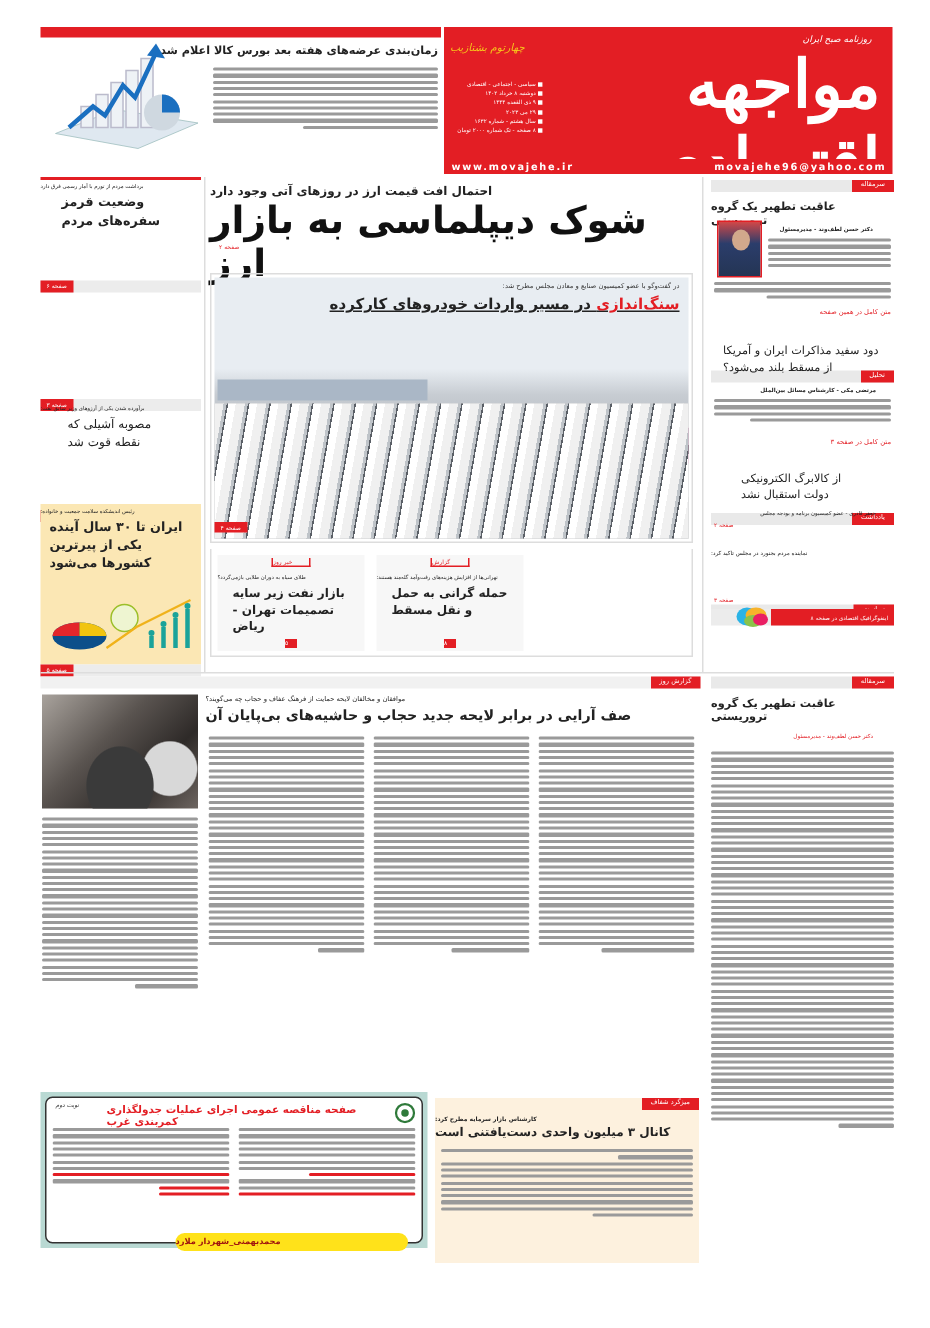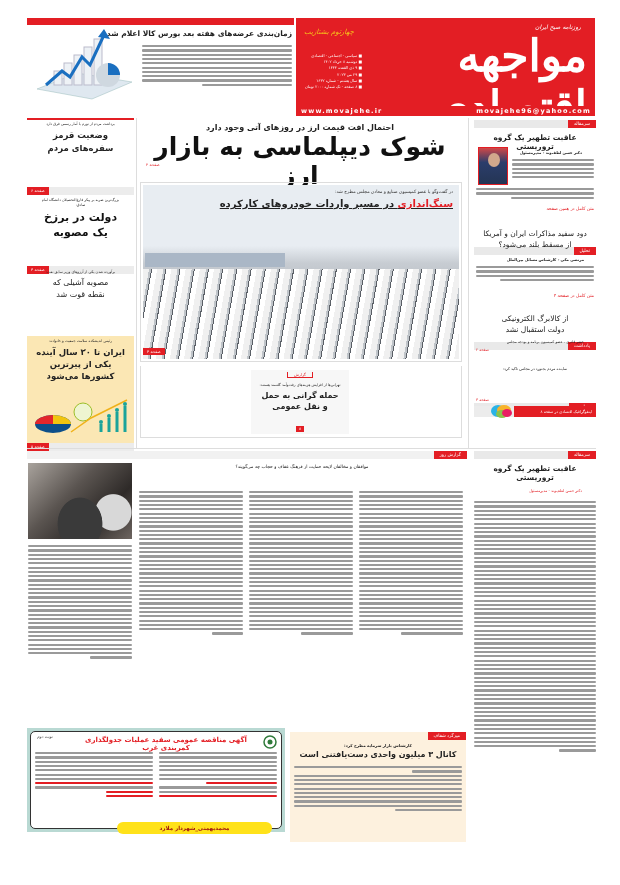--- a/index.html
+++ b/index.html
@@ -1,19 +1,19 @@
 <!DOCTYPE html>
 <html><head>
 <meta charset="utf-8">
 <style>
   * { box-sizing: border-box; margin: 0; padding: 0; }
   body { width: 620px; height: 885px; background: #fff; font-family: "DejaVu Sans", sans-serif; color: #222; overflow: hidden; position: relative; }
   .abs { position: absolute; }
   .rtl { direction: rtl; text-align: right; }
-  .center { text-align: center; }
+  .center { text-align: left; }
   .red { color: #e31e24; }
   .body-text { font-size: 3.6px; line-height: 6.4px; color: #555; direction: rtl; text-align: justify; overflow: hidden; }
   .body-text span { display: block; height: 2.2px; margin: 2.1px 0; background: #9a9a9a; border-radius: 1px; }
   .section-bar { height: 8px; background: #e9e9e9; position: relative; }
   .section-tag { position: absolute; right: 0; top: 0; height: 8px; background: #e31e24; color: #fff; font-size: 4.5px; line-height: 8px; padding: 0 6px; direction: rtl; }
   .page-tag { background: #e31e24; color: #fff; font-size: 4px; line-height: 7px; padding: 0 4px; display: inline-block; direction: rtl; }
   .red-link { color: #e31e24; font-size: 4.5px; direction: rtl; }
   .hd { font-weight: bold; color: #222; }
 </style>
 </head>
@@ -83,37 +83,39 @@
   <div class="abs rtl hd" style="right:8px; top:15px; font-size:10px;text-decoration:underline;">
     <span class="red">سنگ‌اندازی</span><span> در مسیر واردات خودروهای کارکرده</span>
   </div>
   <div class="abs page-tag" style="left:2px; bottom:6px;">صفحه ۴</div>
 </div>
 
 <div class="abs" style="left:140px; top:366px; width:322px; height:72px; border:1px solid #ddd; border-top:none;">
   <div class="abs" style="right:112px; top:4px; width:98px; height:64px; background:#f7f7f7;">
     <div class="abs center red" style="left:36px; width:26px; top:2px; font-size:4px; border-left:1px solid #e31e24; border-right:1px solid #e31e24; border-bottom:1px solid #e31e24;">گزارش</div>
     <div class="abs center" style="left:0; right:0; top:13px; font-size:3.6px; direction:rtl;">تهرانی‌ها از افزایش هزینه‌های رفت‌وآمد گله‌مند هستند:</div>
-    <div class="abs center hd" style="left:10px; right:10px; top:20px; font-size:8px; line-height:11px; direction:rtl;">حمله گرانی به حمل و نقل عمومی</div>
+    <div class="abs center hd" style="left:10px; right:10px; top:20px; font-size:8px; line-height:11px; direction:rtl;">حمله گرانی به حمل و نقل مسقط</div>
     <div class="abs center" style="left:45px; bottom:2px; width:8px; height:6px; background:#e31e24; color:#fff; font-size:4px; line-height:6px;">۸</div>
+  </div>
+  <div class="abs" style="right:218px; top:4px; width:98px; height:64px; background:#f7f7f7;">
+    <div class="abs center red" style="left:36px; width:26px; top:2px; font-size:4px; border-left:1px solid #e31e24; border-right:1px solid #e31e24; border-bottom:1px solid #e31e24;">خبر روز</div>
+    <div class="abs center" style="left:0; right:0; top:13px; font-size:3.6px; direction:rtl;">طلای سیاه به دوران طلایی بازمی‌گردد؟</div>
+    <div class="abs center hd" style="left:10px; right:10px; top:20px; font-size:8px; line-height:11px; direction:rtl;">بازار نفت زیر سایه تصمیمات تهران - ریاض</div>
+    <div class="abs center" style="left:45px; bottom:2px; width:8px; height:6px; background:#e31e24; color:#fff; font-size:4px; line-height:6px;">۵</div>
   </div>
 </div>
 
 <div class="abs" style="left:27px; top:118px; width:107px; height:325px;">
   <div class="abs" style="left:0; right:0; top:0; height:2px; background:#e31e24;"></div>
   <div class="abs center" style="left:0; right:0; top:4px; height:60px;">
     <div style="font-size:3.6px; direction:rtl;">برداشت مردم از تورم با آمار رسمی فرق دارد</div>
     <div class="hd" style="font-size:8.5px; line-height:13px; margin:3px 14px 0; direction:rtl;">وضعیت قرمز سفره‌های مردم</div>
   </div>
   <div class="abs section-bar" style="left:0; right:0; top:69px; background:#ececec;">
     <span class="page-tag" style="position:absolute; left:0; top:0; line-height:8px;">صفحه ۶</span>
-  </div>
-  <div class="abs center" style="left:0; right:0; top:80px; height:60px;">
-    <div style="font-size:3.6px; line-height:5px; margin:0 10px; direction:rtl;">بزرگ‌ترین ضربه بر پیکر فارغ‌التحصیلان دانشگاه امام صادق:</div>
-    <div class="hd" style="font-size:11px; line-height:15px; margin:2px 16px 0; color:#111; direction:rtl;">دولت در برزخ یک مصوبه</div>
   </div>
   <div class="abs section-bar" style="left:0; right:0; top:140px; background:#ececec;">
     <span class="page-tag" style="position:absolute; left:0; top:0; line-height:8px;">صفحه ۳</span>
   </div>
   <div class="abs center" style="left:0; right:0; top:152px; height:50px;">
     <div style="font-size:3.6px; direction:rtl;">برآورده شدن یکی از آرزوهای وزیر سابق نفت:</div>
     <div style="font-size:8px; line-height:12px; margin:3px 18px 0; color:#222; direction:rtl;">مصوبه آشیلی که نقطه قوت شد</div>
   </div>
   <div class="abs section-bar" style="left:0; right:0; top:206px; background:#ececec;">
     <span class="page-tag" style="position:absolute; left:0; top:0; line-height:8px;">صفحه ۵</span>
@@ -304,20 +306,21 @@
       <span></span>
     <span></span>
       <span></span>
       <span></span>
       <span></span>
       <span></span>
       <span></span>
       <span style="width:40%"></span>
   </div>
   <div class="abs center" style="left:110px; right:0; top:13px; font-size:4.5px; direction:rtl;">موافقان و مخالفان لایحه حمایت از فرهنگ عفاف و حجاب چه می‌گویند؟</div>
+  <div class="abs center hd" style="left:110px; right:0; top:21px; font-size:9.5px; direction:rtl;">صف آرایی در برابر لایحه جدید حجاب و حاشیه‌های بی‌پایان آن</div>
   <div class="abs body-text" style="right:4px; top:38px; width:104px; height:228px;">
     <span></span>
       <span></span>
       <span></span>
       <span></span>
       <span></span>
       <span></span>
       <span></span>
       <span></span>
       <span></span>
@@ -441,21 +444,21 @@
       <span style="width:40%; margin-left:auto"></span>
   </div>
 </div>
 
 <div class="abs" style="left:27px; top:728px; width:258px; height:104px; background:#b9d9d3; padding:3px;">
   <div style="width:100%; height:100%; background:#fff; border:1px solid #333; border-radius:5px; position:relative;">
     <svg class="abs" style="right:4px; top:3px;" width="14" height="14" viewBox="0 0 14 14">
       <circle cx="7" cy="7" r="6" fill="#fff" stroke="#2f7a3a" stroke-width="1.5"></circle>
         <circle cx="7" cy="7" r="2.5" fill="#2f7a3a"></circle>
     </svg>
-    <div class="abs center" style="left:40px; right:20px; top:4px; font-size:7px; font-weight:bold; color:#e31e24; direction:rtl;">آگهی مناقصه عمومی سفید عملیات جدولگذاری کمربندی غرب</div>
+    <div class="abs center" style="left:40px; right:20px; top:4px; font-size:7px; font-weight:bold; color:#e31e24; direction:rtl;">صفحه مناقصه عمومی اجرای عملیات جدولگذاری کمربندی غرب</div>
     <div class="abs" style="left:6px; top:2px; font-size:4px; font-style:italic; color:#333; direction:rtl;">نوبت دوم</div>
     <div class="abs body-text" style="right:4px; top:18px; width:118px; height:74px;">
       <span></span>
         <span></span>
         <span></span>
         <span></span>
         <span></span>
         <span></span>
         <span></span>
         <span style="background:#e31e24; width:60%; margin-left:auto"></span>

